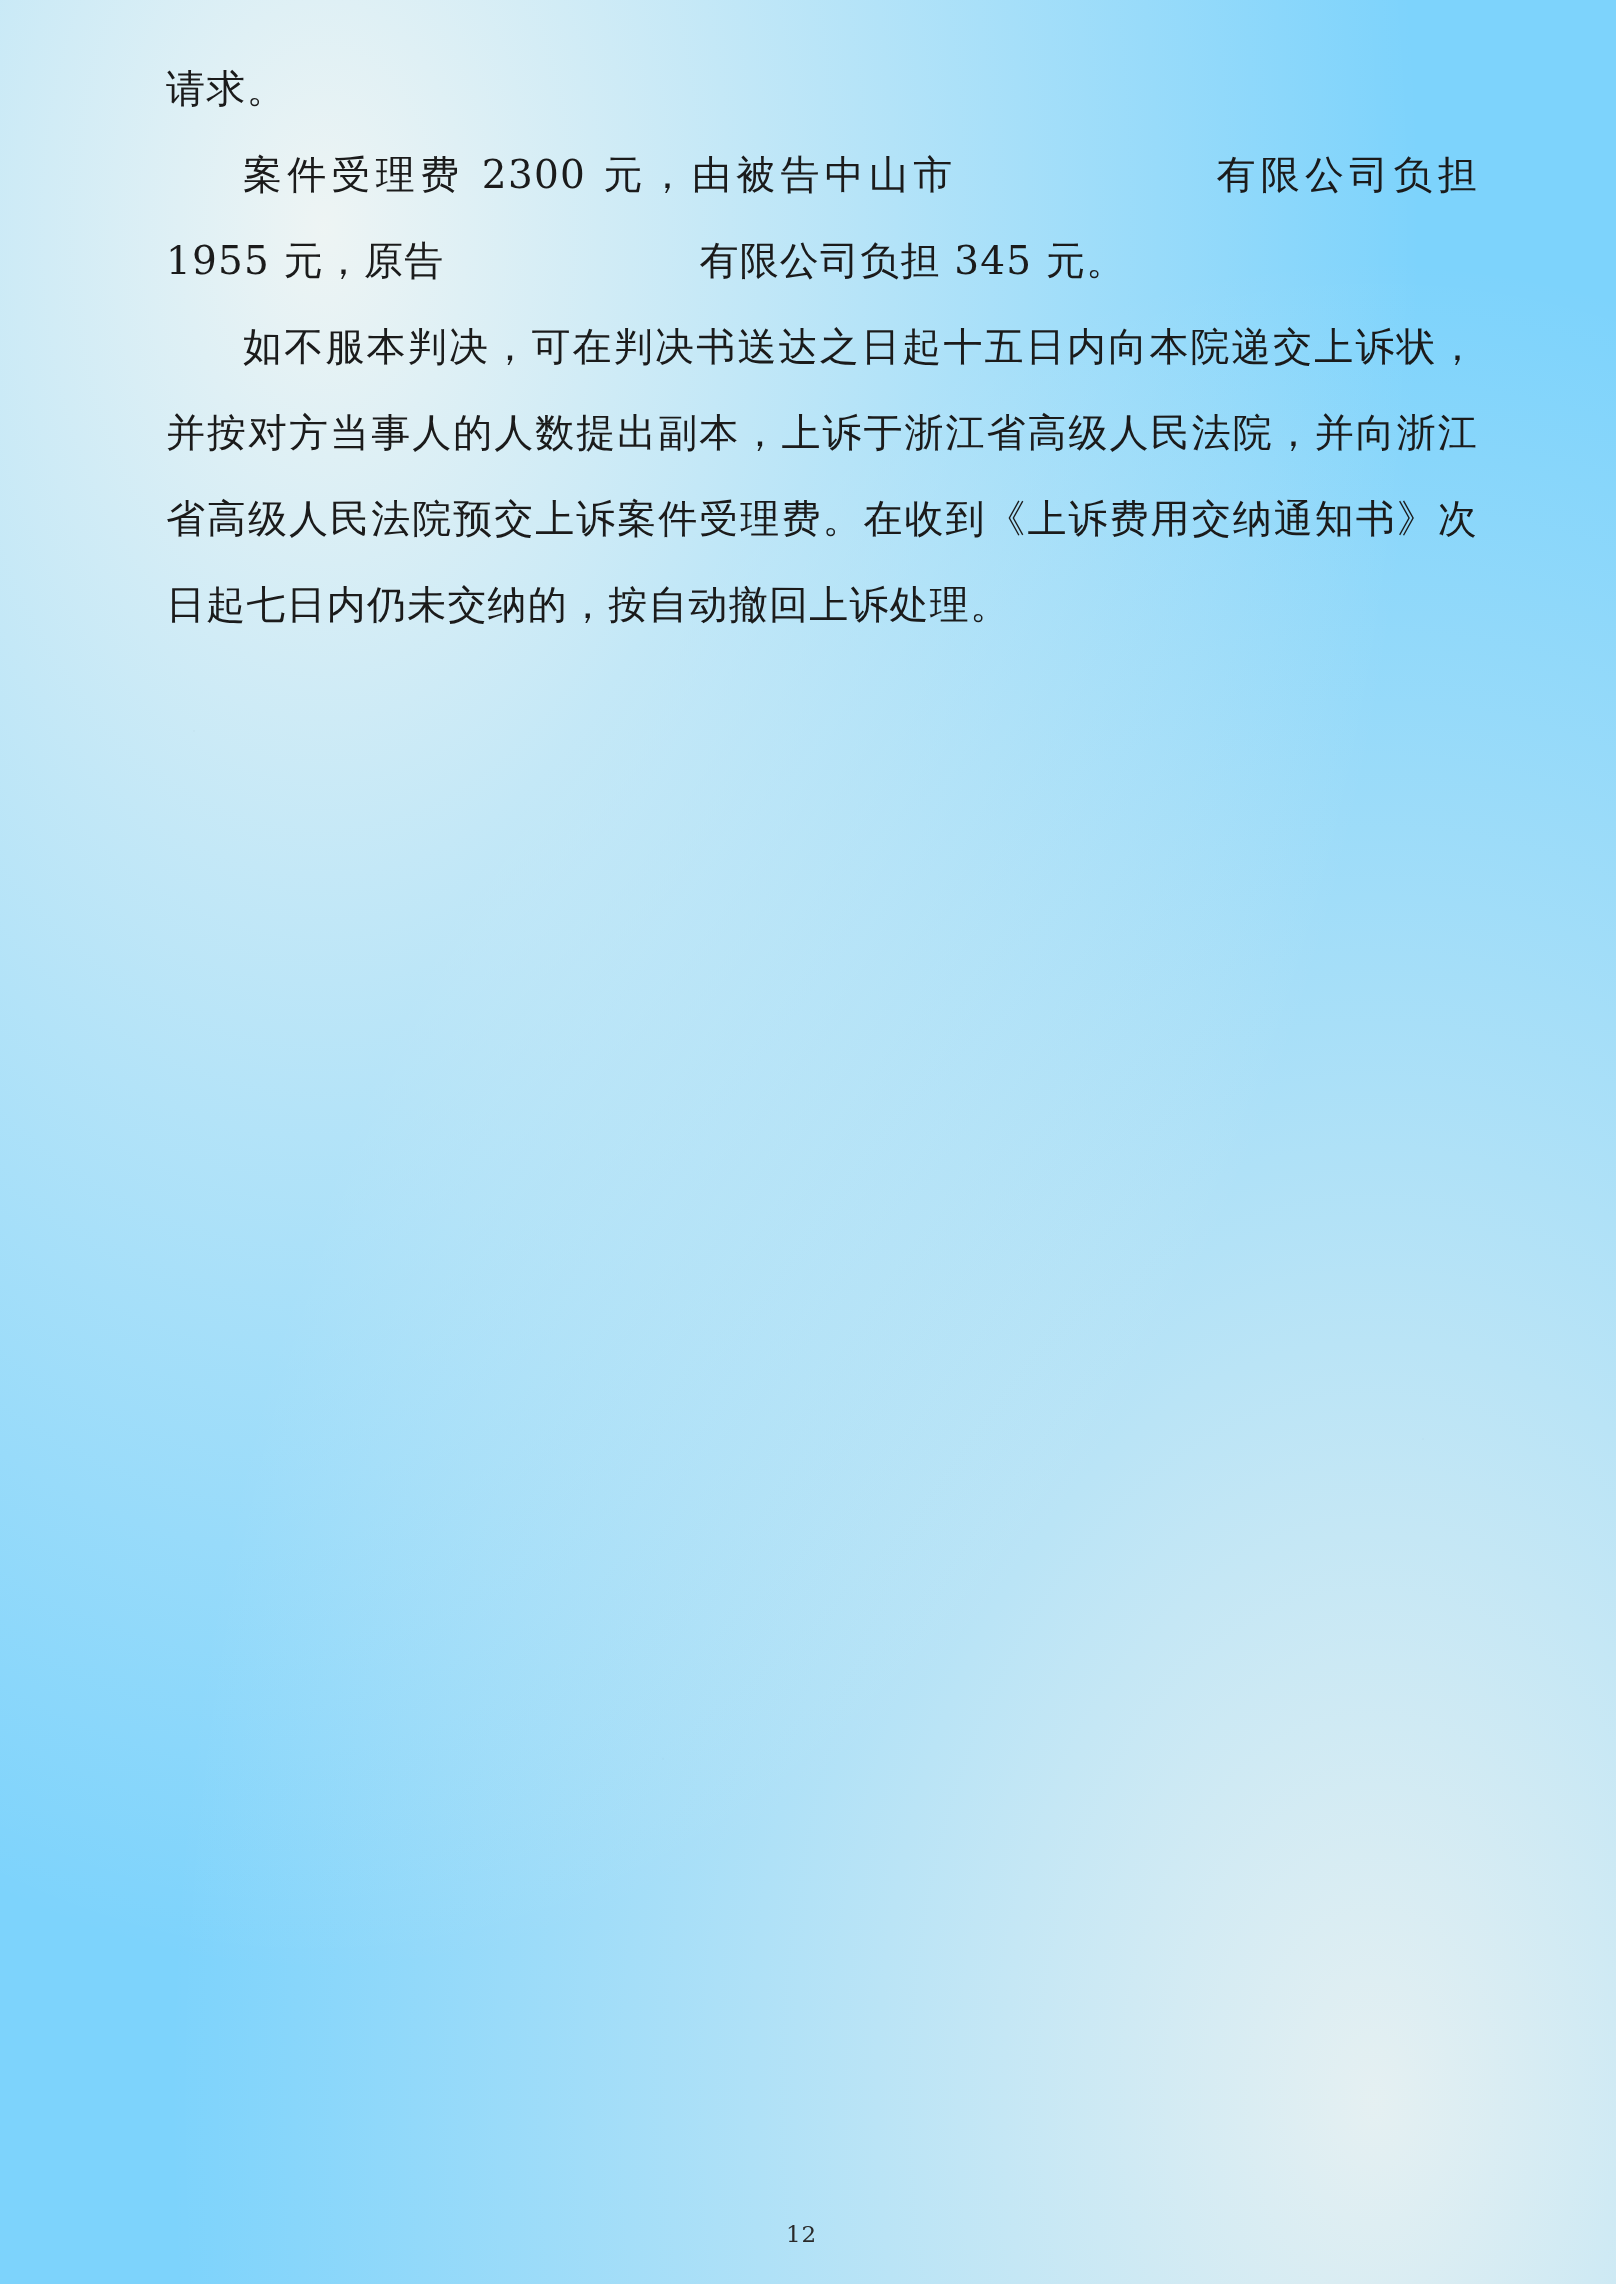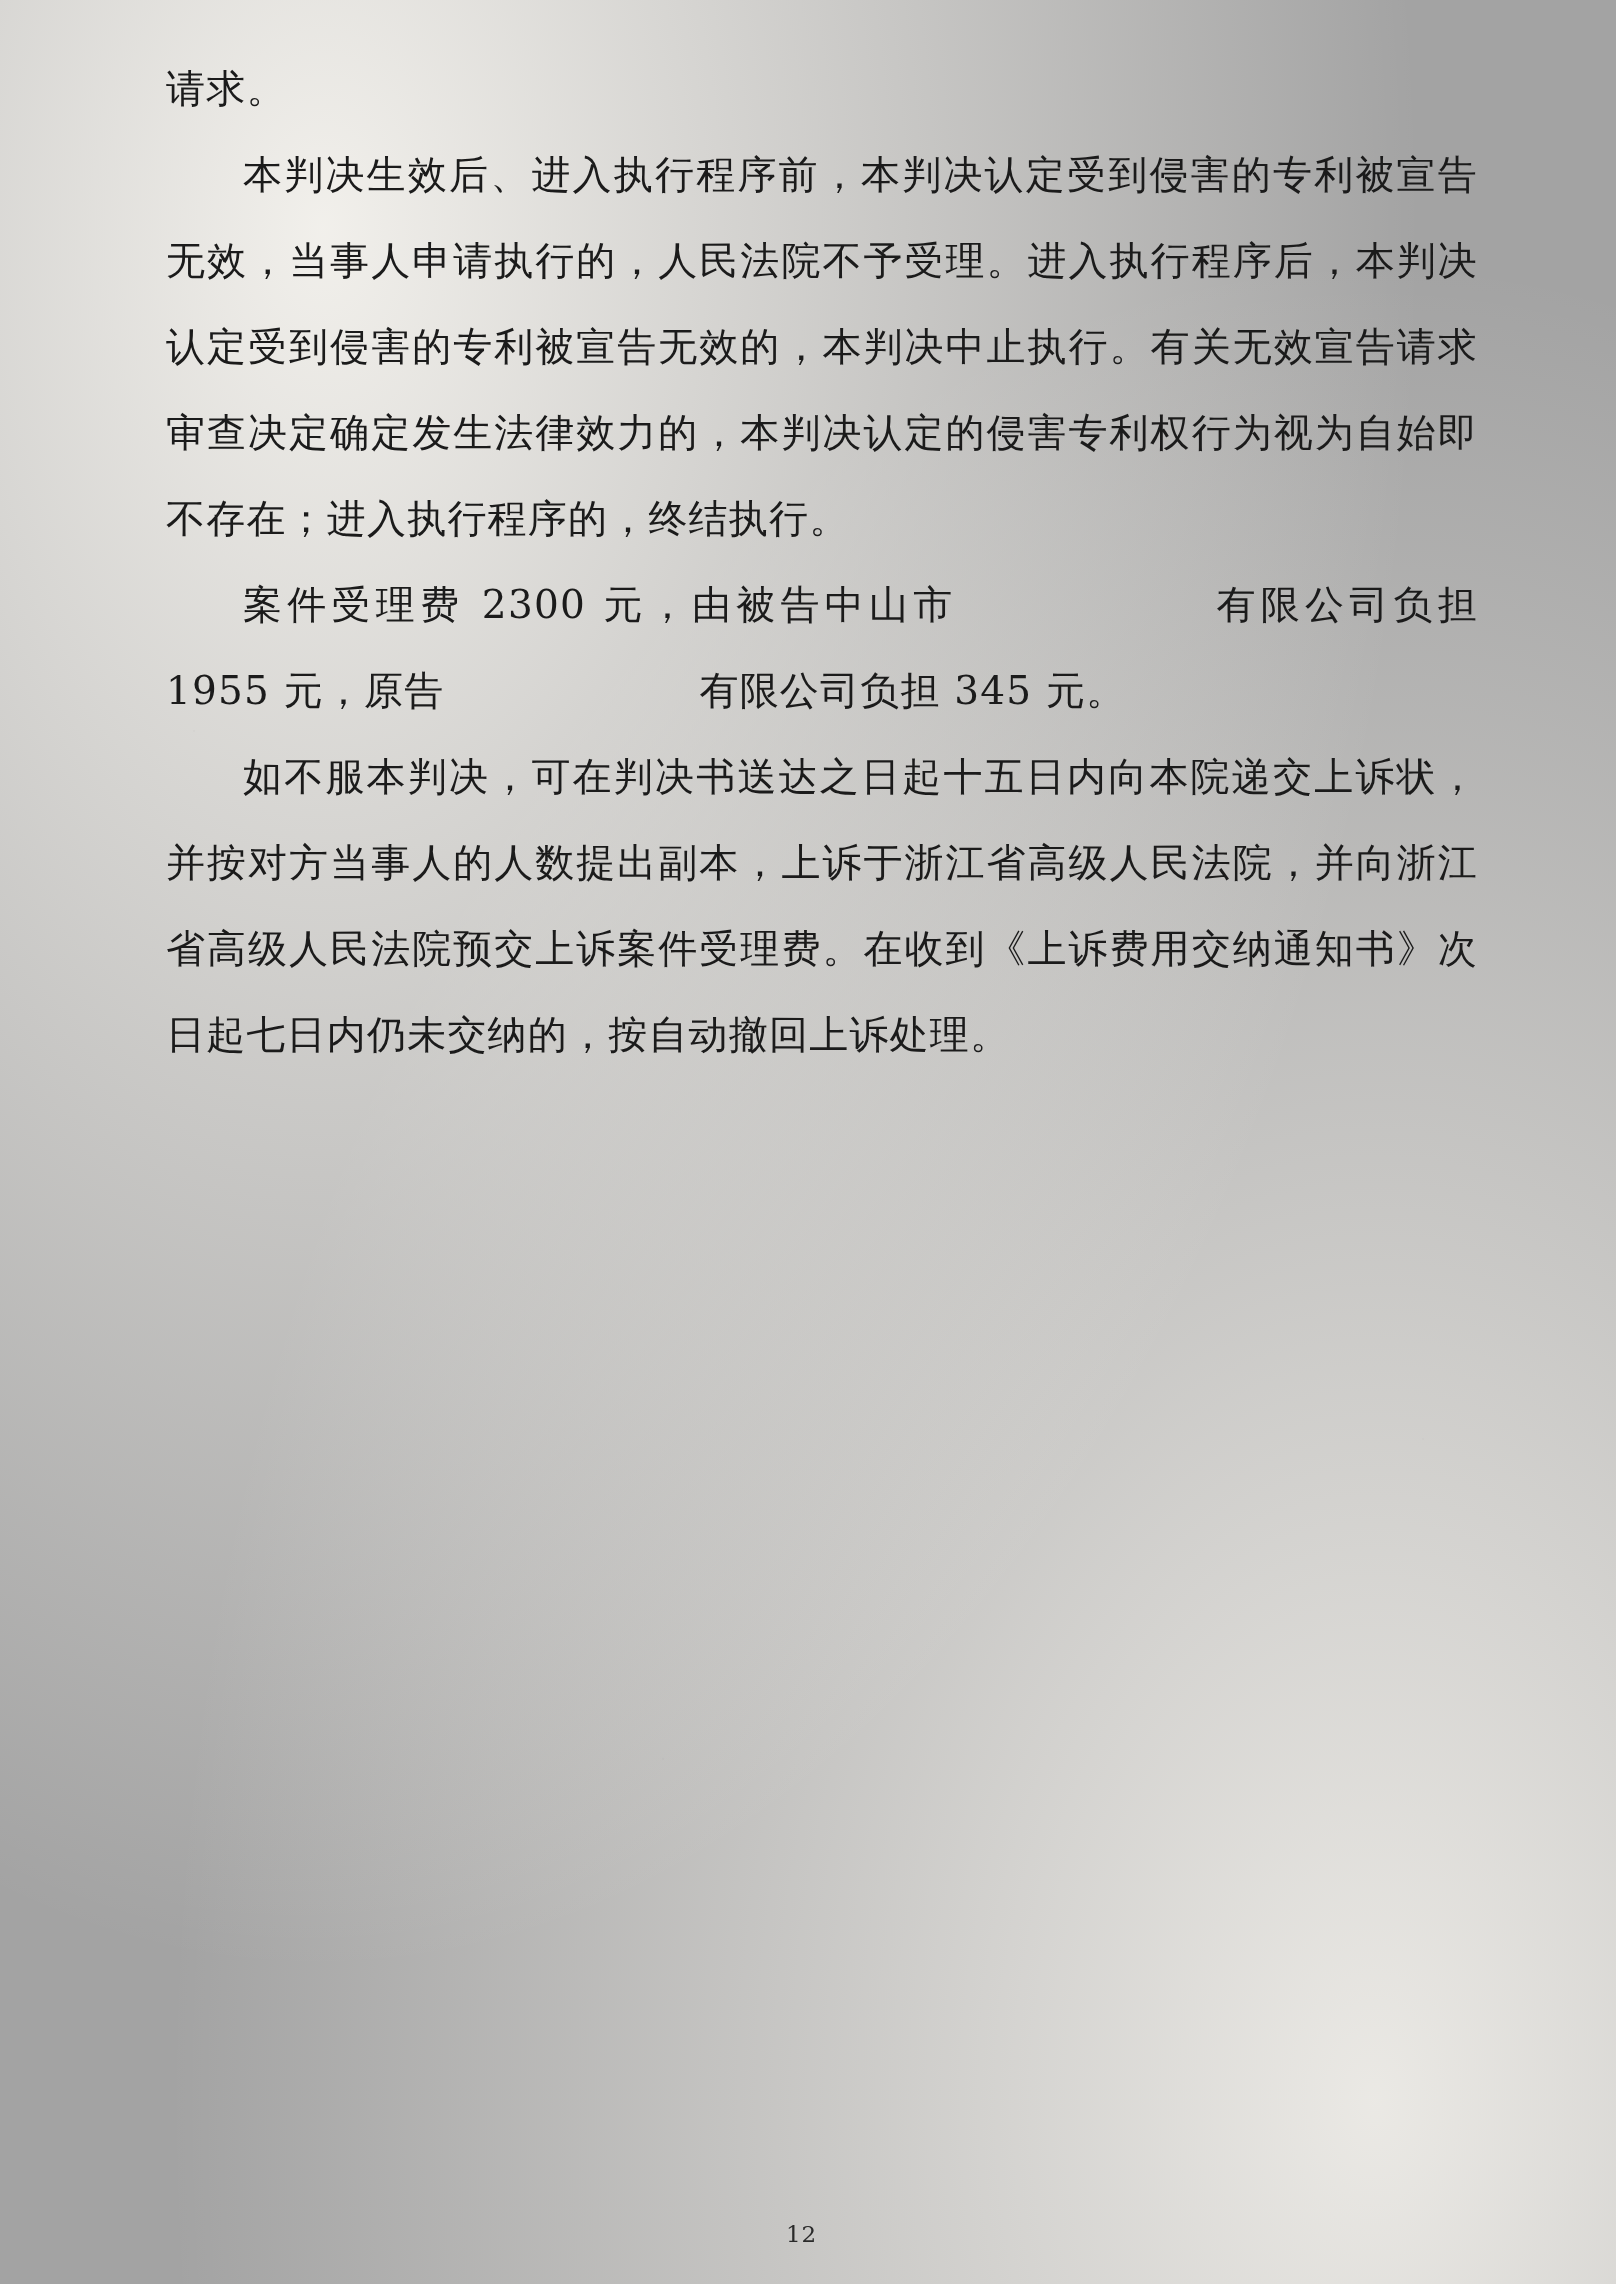--- a/index.html
+++ b/index.html
@@ -12,21 +12,21 @@
     height: 2284px;
     position: relative;
     font-family: "DejaVu Serif", "Liberation Serif", serif;
     overflow: hidden;
   }
 
   
   .page {
     position: absolute;
     inset: 0;
-    background: #a3a3a3;
+    background: #7dd3fc;
   }
 
   .scan-tint {
     position: absolute;
     inset: 0;
     background:
       radial-gradient(ellipse at 20% 10%, rgba(250,248,243,0.9) 0%, rgba(255,255,255,0) 60%),
       radial-gradient(ellipse at 85% 92%, rgba(247,245,240,0.85) 0%, rgba(255,255,255,0) 62%);
     pointer-events: none;
   }
@@ -95,21 +95,20 @@
 <body>
 
 <div class="page">
   <div class="scan-tint"></div>
 
   <div class="content">
 
     <p class="para">请求。</p>
 
 
-    <p class="para indent">本判决生效后、进入执行程序前，本判决认定受到侵害的专利被宣告无效，当事人申请执行的，人民法院不予受理。进入执行程序后，本判决认定受到侵害的专利被宣告无效的，本判决中止执行。有关无效宣告请求审查决定确定发生法律效力的，本判决认定的侵害专利权行为视为自始即不存在；进入执行程序的，终结执行。</p>
 
     <p class="para indent">
       <span>案件受理费 2300 元，由被告中山市</span><span class="blank blank-lg"></span><span>有限公司负担 1955 元，原告</span><span class="blank blank-lg"></span><span>有限公司负担 345 元。</span>
     </p>
 
 
     <p class="para indent">如不服本判决，可在判决书送达之日起十五日内向本院递交上诉状，并按对方当事人的人数提出副本，上诉于浙江省高级人民法院，并向浙江省高级人民法院预交上诉案件受理费。在收到《上诉费用交纳通知书》次日起七日内仍未交纳的，按自动撤回上诉处理。</p>
 
   </div>
 

